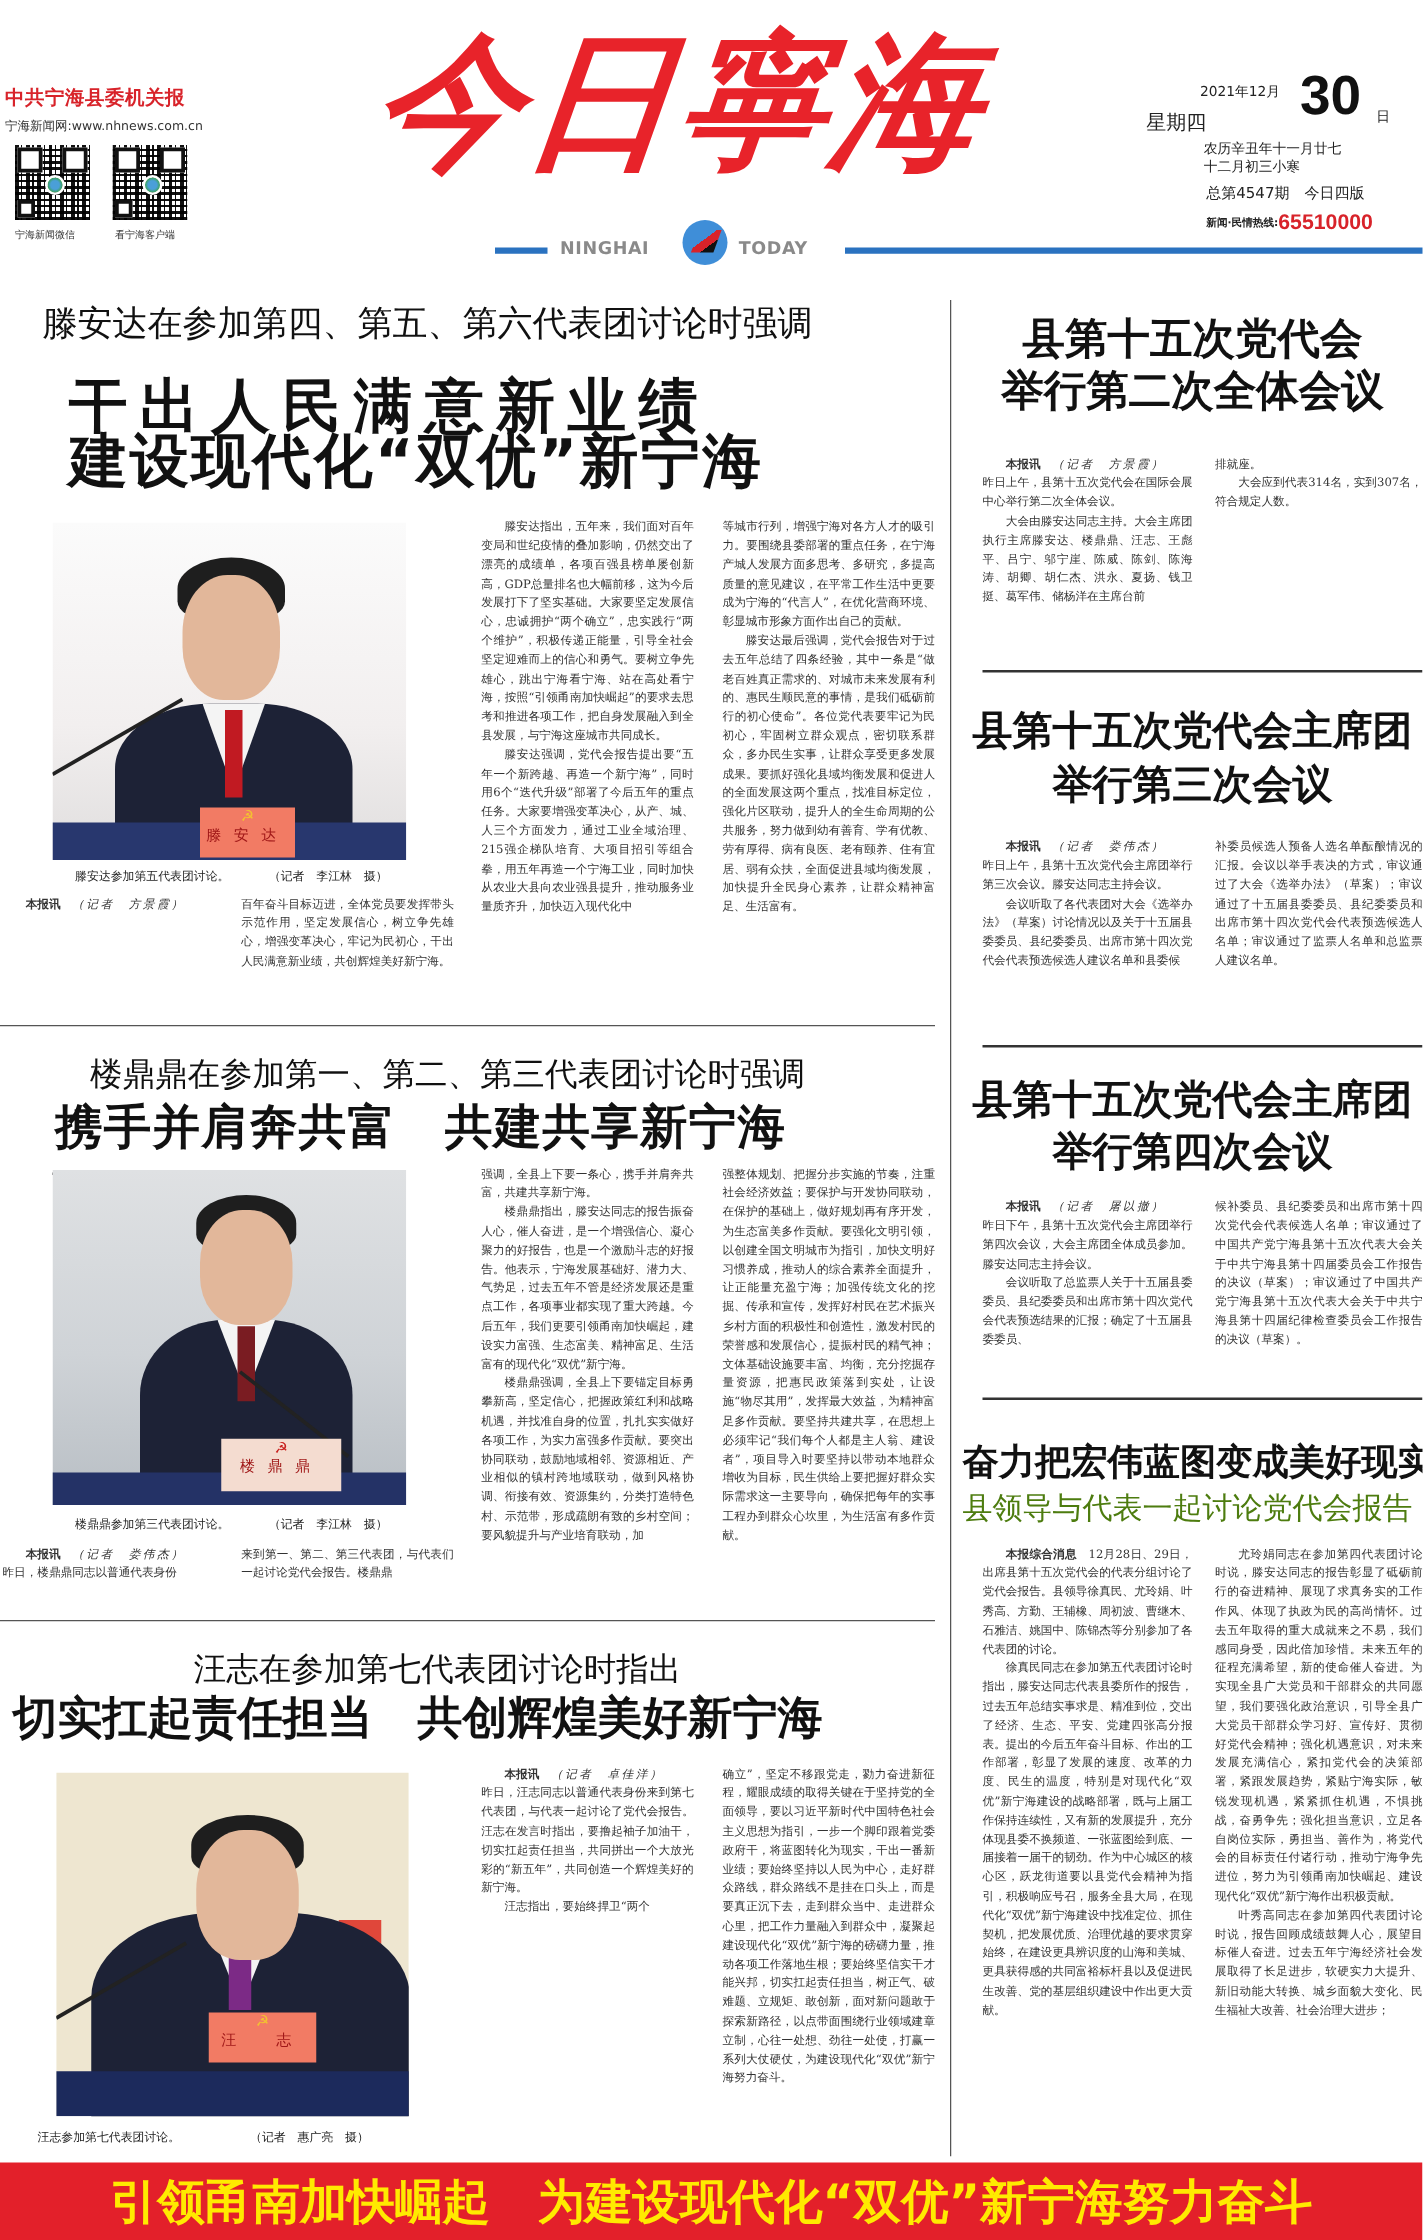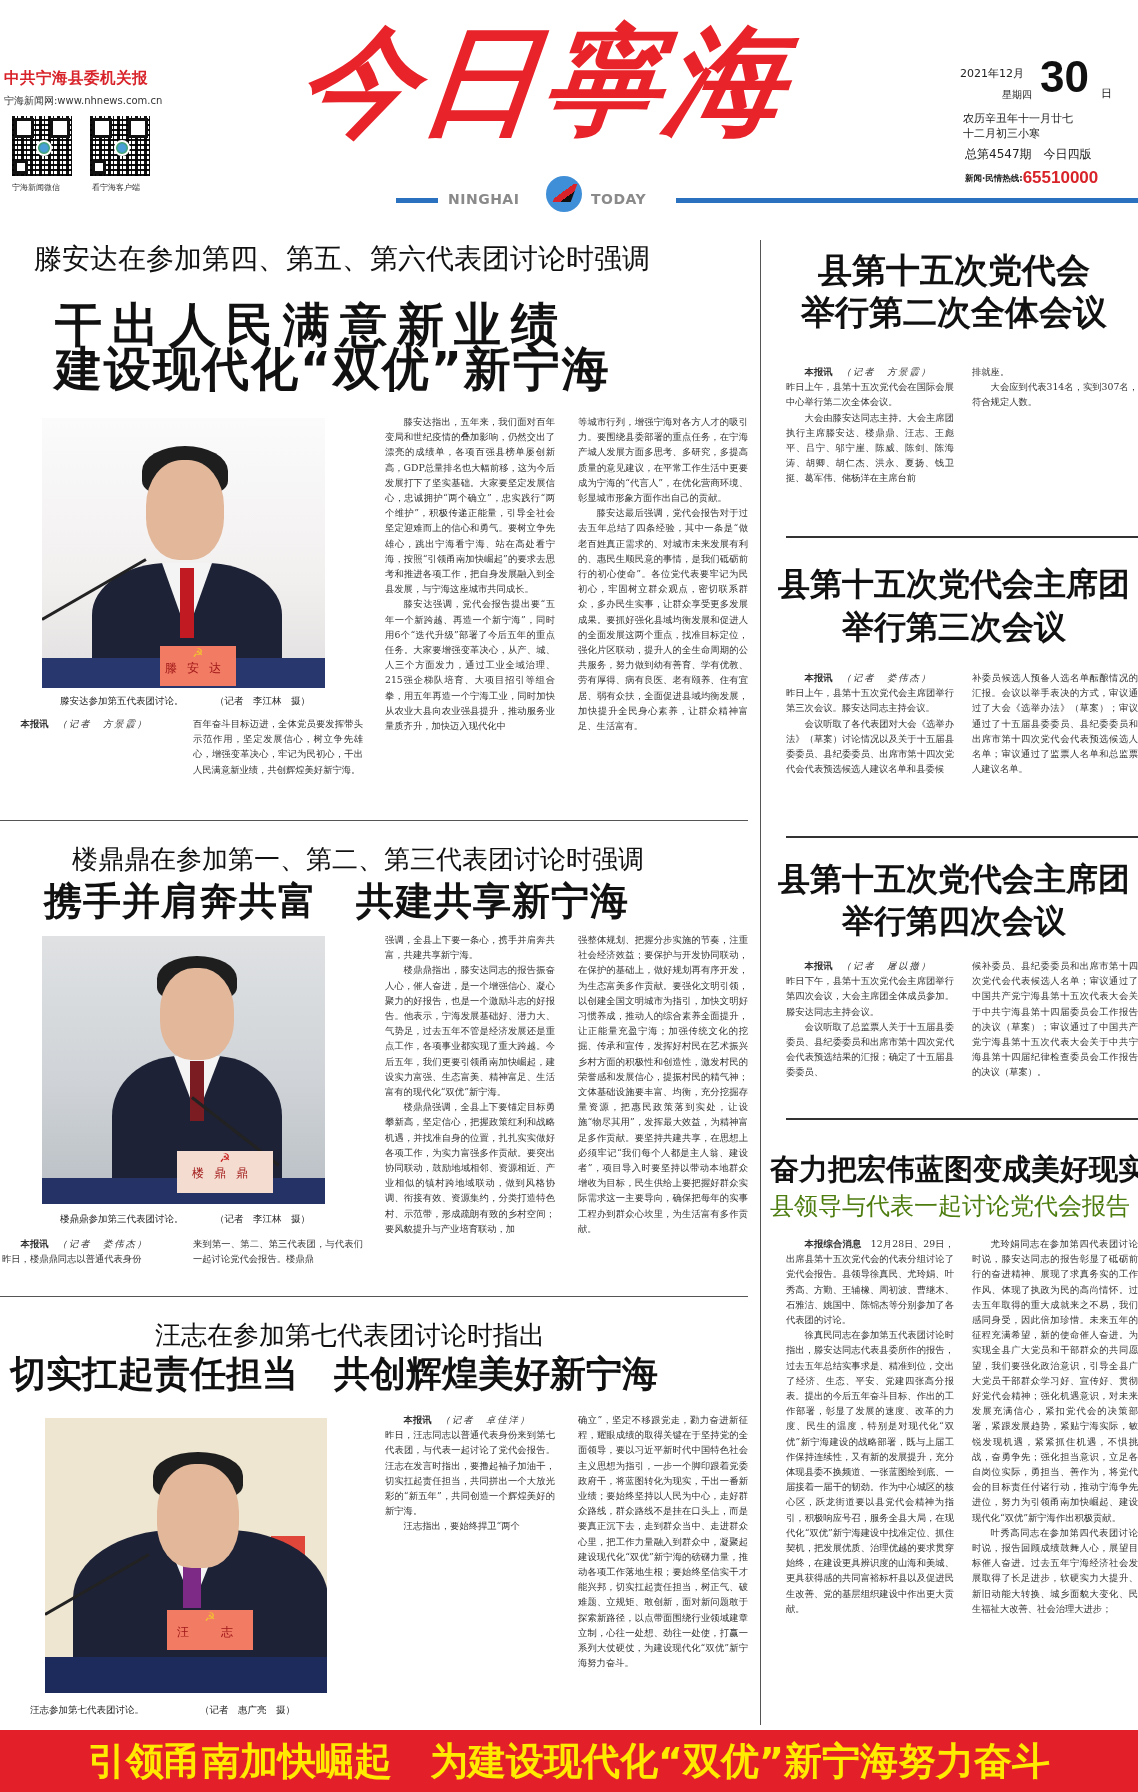--- a/index.html
+++ b/index.html
@@ -20,21 +20,21 @@
   .qr-label { font-family: "DejaVu Sans", sans-serif; font-size: 8px; color: #333; position: absolute; }
   .title-logo { left: 300px; top: 6px; width: 400px; height: 150px; font-family: "DejaVu Serif", serif; font-size: 118px; color: #e8232a; font-weight: bold; letter-spacing: 4px; line-height: 150px; font-style: italic; transform: skewX(-6deg); white-space: nowrap; }
   .ninghai-bar { left: 396px; top: 198px; width: 340px; height: 10px; }
   .bar-line { position: absolute; height: 5px; background: #2a72c0; top: 0px; }
   .nt-text { position: absolute; top: -7px; font-family: "DejaVu Sans", sans-serif; font-weight: bold; font-size: 14px; color: #8a8a8a; letter-spacing: 0.5px; }
   .nt-logo { position: absolute; left: 150px; top: -22px; width: 36px; height: 36px; border-radius: 50%; background: #3f8ed8; overflow: hidden; }
   .nt-logo::before { content: ""; position: absolute; left: 10px; top: 8px; width: 18px; height: 18px; background: linear-gradient(135deg, transparent 40%, #d8232a 40% 70%, #111 70%); transform: skewX(-20deg); }
   .date-top { left: 960px; top: 66px; font-family: "DejaVu Sans", sans-serif; font-size: 11px; color: #222; }
   .date-day { left: 1040px; top: 55px; font-family: "Liberation Sans", sans-serif; font-weight: bold; font-size: 44px; color: #111; line-height: 44px; }
   .date-ri { left: 1101px; top: 86px; font-family: "DejaVu Sans", sans-serif; font-size: 11px; }
-  .weekday { left: 1002px; top: 88px; font-family: Liberation Serif, serif; font-size: 10px; }
+  .weekday { left: 917px; top: 88px; font-family: Liberation Serif, serif; font-size: 16px; }
   .lunar { left: 963px; top: 111px; font-family: "DejaVu Sans", sans-serif; font-size: 11px; line-height: 15px; }
   .issue { left: 965px; top: 146px; font-family: "DejaVu Sans", sans-serif; font-size: 12px; word-spacing: 10px; }
   .hotline { left: 965px; top: 168px; font-family: "DejaVu Sans", sans-serif; font-size: 8.5px; font-weight: bold; }
   .hotline-num { font-family: "Liberation Sans", sans-serif; font-size: 17px; color: #d8232a; font-weight: bold; vertical-align: -2px; }
 
   
   .kicker { font-family: "DejaVu Sans", sans-serif; font-size: 26px; color: #111; white-space: nowrap; }
   .head-xl { font-family: "DejaVu Sans", sans-serif; font-weight: bold; color: #111; white-space: nowrap; letter-spacing: 2px; }
   .rule-v { position: absolute; background: #555; width: 1px; }
   .rule-h { position: absolute; background: #555; height: 1px; }

